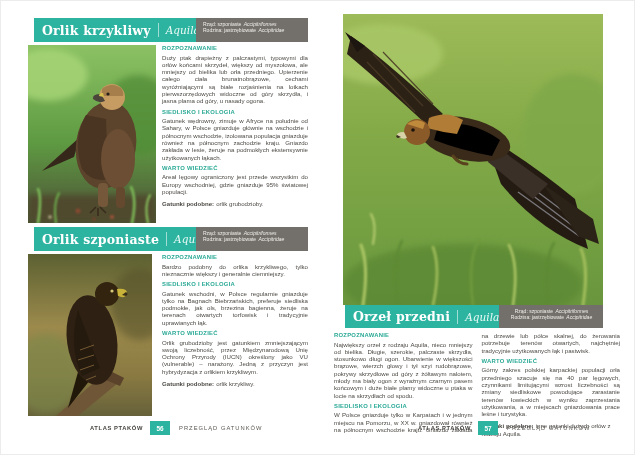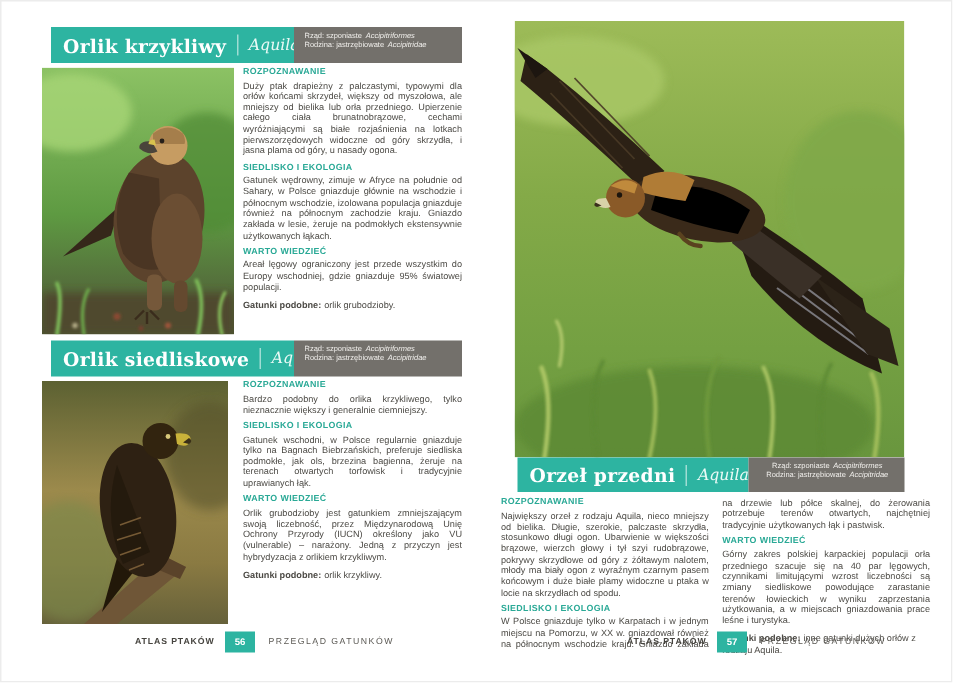--- a/index.html
+++ b/index.html
@@ -107,21 +107,21 @@
       <p>Duży ptak drapieżny z palczastymi, typowymi dla orłów końcami skrzydeł, większy od myszołowa, ale mniejszy od bielika lub orła przedniego. Upierzenie całego ciała brunatnobrązowe, cechami wyróżniającymi są białe rozjaśnienia na lotkach pierwszorzędowych widoczne od góry skrzydła, i jasna plama od góry, u nasady ogona.</p>
       <h4>SIEDLISKO I EKOLOGIA</h4>
       <p>Gatunek wędrowny, zimuje w Afryce na południe od Sahary, w Polsce gniazduje głównie na wschodzie i północnym wschodzie, izolowana populacja gniazduje również na północnym zachodzie kraju. Gniazdo zakłada w lesie, żeruje na podmokłych ekstensywnie użytkowanych łąkach.</p>
       <h4>WARTO WIEDZIEĆ</h4>
       <p>Areał lęgowy ograniczony jest przede wszystkim do Europy wschodniej, gdzie gniazduje 95% światowej populacji.</p>
       <p class="similar"><b>Gatunki podobne:</b><span>orlik grubodzioby.</span></p>
     </div>
 
     <header class="entry-header" style="left:34px;top:227px;width:274px;">
       <div class="title-box">
-        <span class="title">Orlik siedliskowe</span>
+        <span class="title">Orlik szponiaste</span>
         <span class="tdiv"></span>
         <span class="species">Aquila clanga</span>
       </div>
       <div class="tax-box" style="width:112px;">
         <div><span>Rząd: szponiaste</span> <i>Accipitriformes</i></div>
         <div><span>Rodzina: jastrzębiowate</span> <i>Accipitridae</i></div>
       </div>
     </header>
 
     <figure class="photo" style="left:28px;top:254px;width:124px;height:162px;margin:0;">

